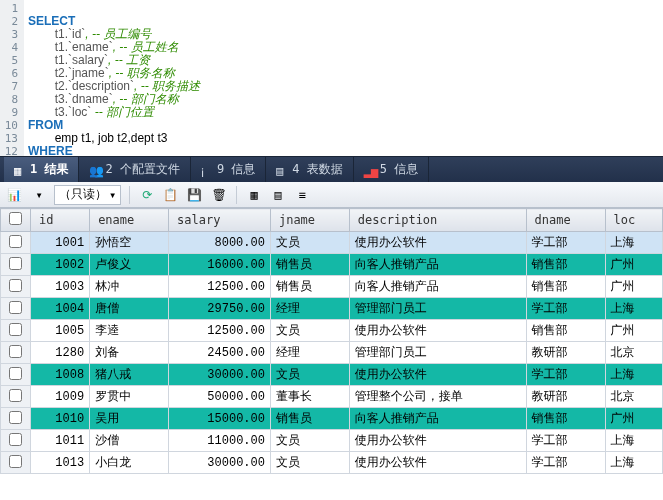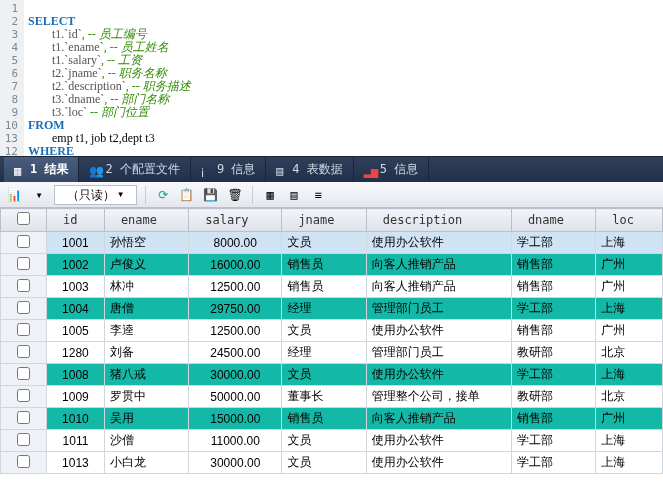--- a/index.html
+++ b/index.html
@@ -1,39 +1,39 @@
 <!DOCTYPE html>
 <html><head>
 <meta charset="utf-8">
 <style>
 *{box-sizing:border-box;margin:0;padding:0}
 body{font-family:"Microsoft YaHei",Consolas,monospace;font-size:12px;background:#fff;width:663px;height:500px;overflow:hidden;display:flex;flex-direction:column}
 .editor{background:#fff;display:flex;height:156px;overflow:hidden}
 .gutter{background:#eef0f2;color:#7a8a99;text-align:right;padding:2px 6px 2px 2px;font-family:Consolas,monospace;font-size:11px;line-height:13px;user-select:none;min-width:24px}
-.code{font-family:Liberation Serif, serif;font-size:12px;line-height:13px;padding:2px 4px;white-space:pre;color:#000}
+.code{font-family:Liberation Sans, sans-serif;font-size:12px;line-height:13px;padding:2px 4px;white-space:pre;color:#000}
 .kw{color:#1a6eb8;font-weight:bold}
 .col{color:#555}
 .cm{color:#2e8b00;font-style:italic}
 .tabs{background:linear-gradient(#2f3f5a,#22304a);display:flex;align-items:center;height:26px;padding:0 4px;color:#cfd8e3;border-top:1px solid #1a2537}
 .tab{display:flex;align-items:center;gap:4px;padding:0 10px;height:26px;cursor:pointer;border-right:1px solid #1a2537}
 .tab.active{background:linear-gradient(#4a5d7e,#344766);color:#fff}
 .tab .ico{width:12px;height:12px;display:inline-block}
 .toolbar{background:linear-gradient(#f7f9fc,#e4e8ee);height:26px;display:flex;align-items:center;gap:6px;padding:0 6px;border-bottom:1px solid #b7c0cc}
 .tbtn{width:18px;height:18px;display:flex;align-items:center;justify-content:center;cursor:pointer}
-.dd{display:flex;gap:2px;border:1px solid #b7c0cc;background:#fff;padding:1px 12px;height:20px;cursor:pointer}
+.dd{display:flex;align-items:center;gap:2px;border:1px solid #b7c0cc;background:#fff;padding:1px 4px;height:20px;cursor:pointer}
 .sep{width:1px;height:18px;background:#c5ccd6;margin:0 2px}
 .grid{flex:1;overflow:auto;background:#fff}
 table{border-collapse:collapse;width:100%;font-size:12px}
-th{background:linear-gradient(#f2f4f7,#dde2ea);border:1px solid #b7c0cc;text-align:left;padding:3px 16px;font-weight:normal;color:#333;font-family:Consolas,monospace}
+th{background:linear-gradient(#f2f4f7,#dde2ea);border:1px solid #b7c0cc;text-align:left;padding:3px 8px;font-weight:normal;color:#333;font-family:Consolas,monospace}
 td{border:1px solid #d0d6de;padding:2px 5px;background:#fff}
 tr.sel td{background:#cfe3f5}
 tr.alt td{background:#14b8a6}
 td.chk{width:18px;text-align:center;background:#eef1f5!important}
 td.chk input{margin:0}
-td.num{text-align:center;font-family:Liberation Sans, sans-serif}
+td.num{text-align:right;font-family:Liberation Mono, monospace}
 th.chk{width:18px}
 .wm{position:absolute;right:8px;bottom:6px;color:#d6d9dd;font-size:11px;pointer-events:none}
 </style>
 </head>
 <body>
 
 <div class="editor">
   <div class="gutter" id="gutter">
       <div>1</div>
       <div>2</div>

